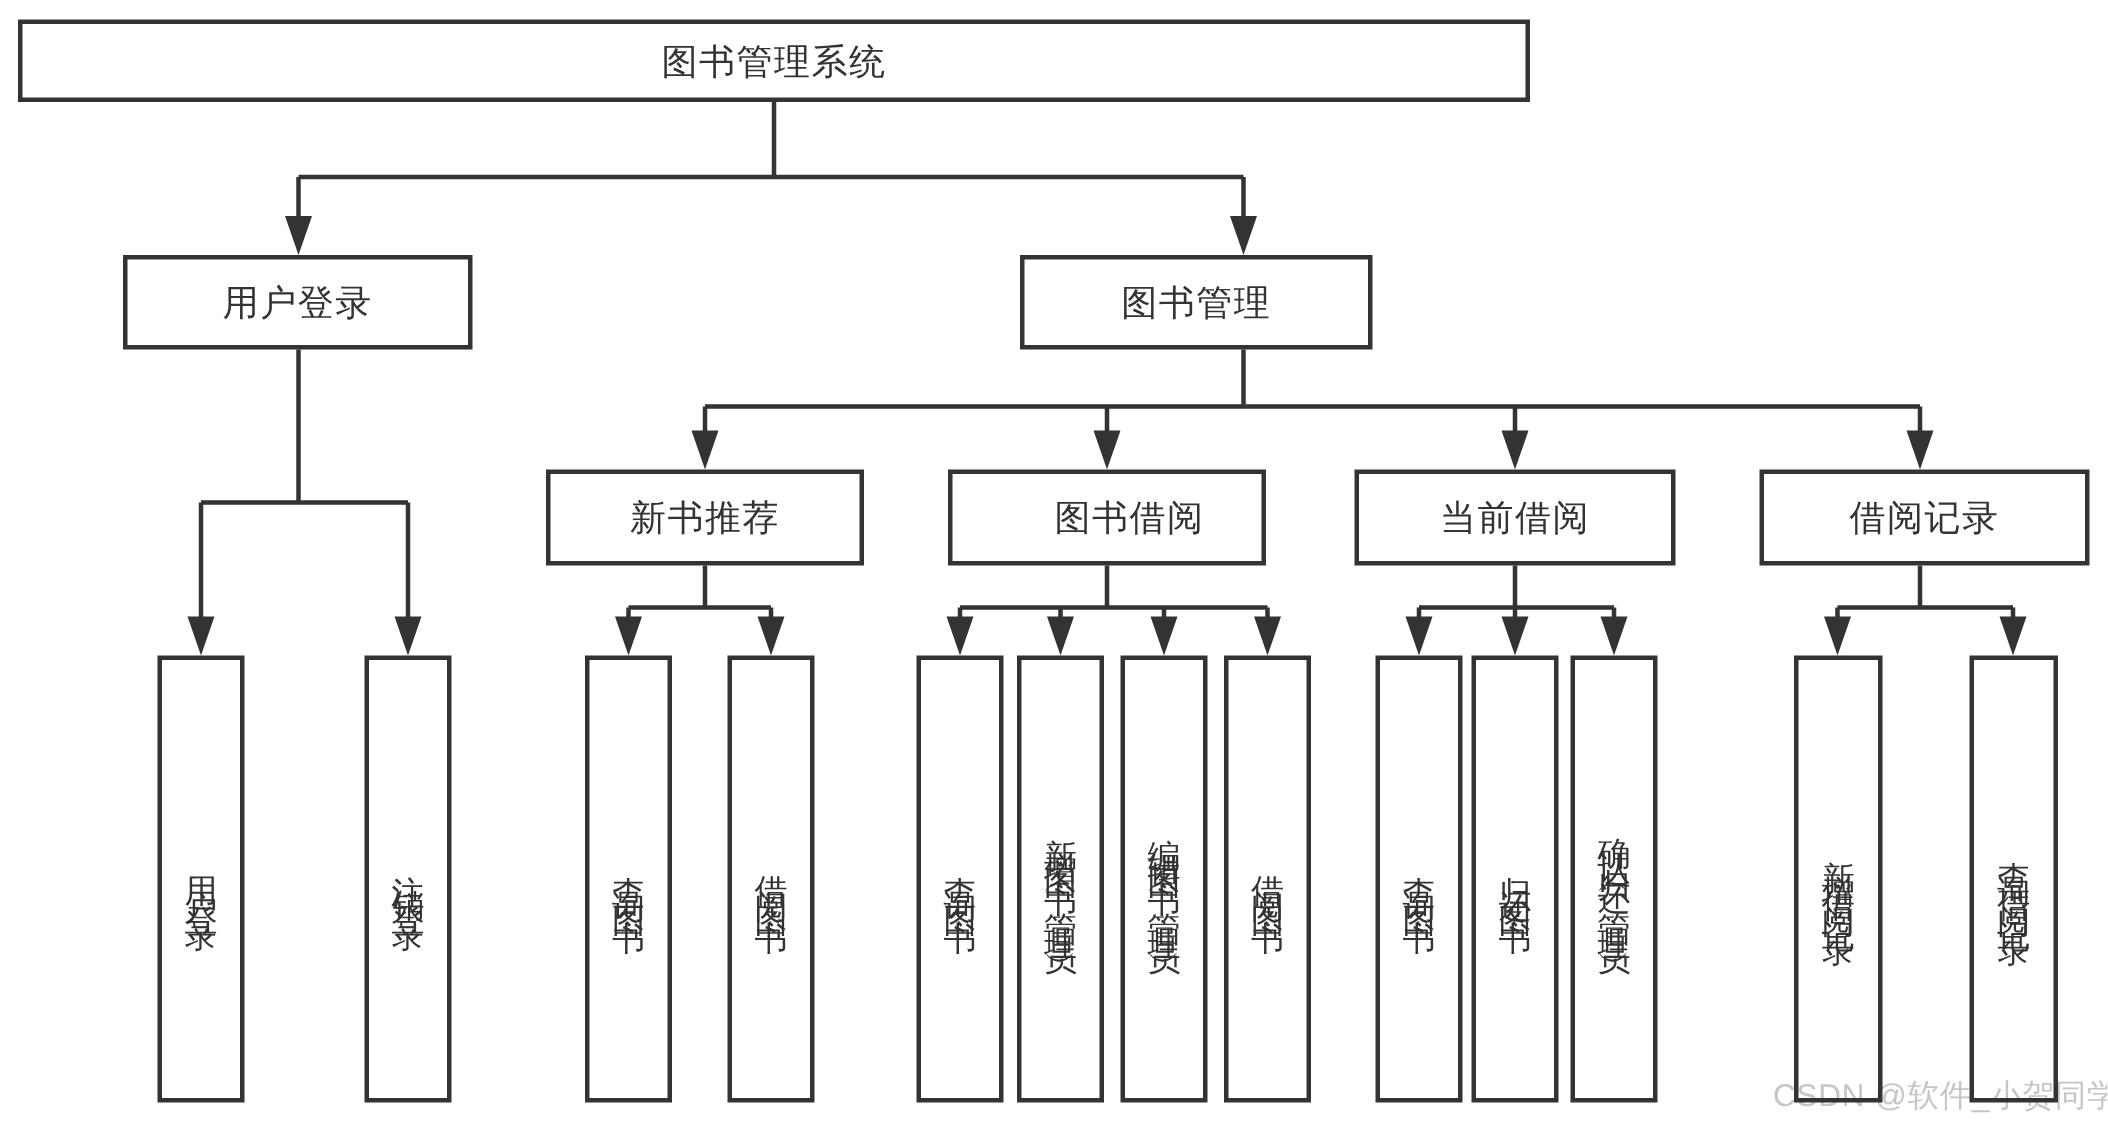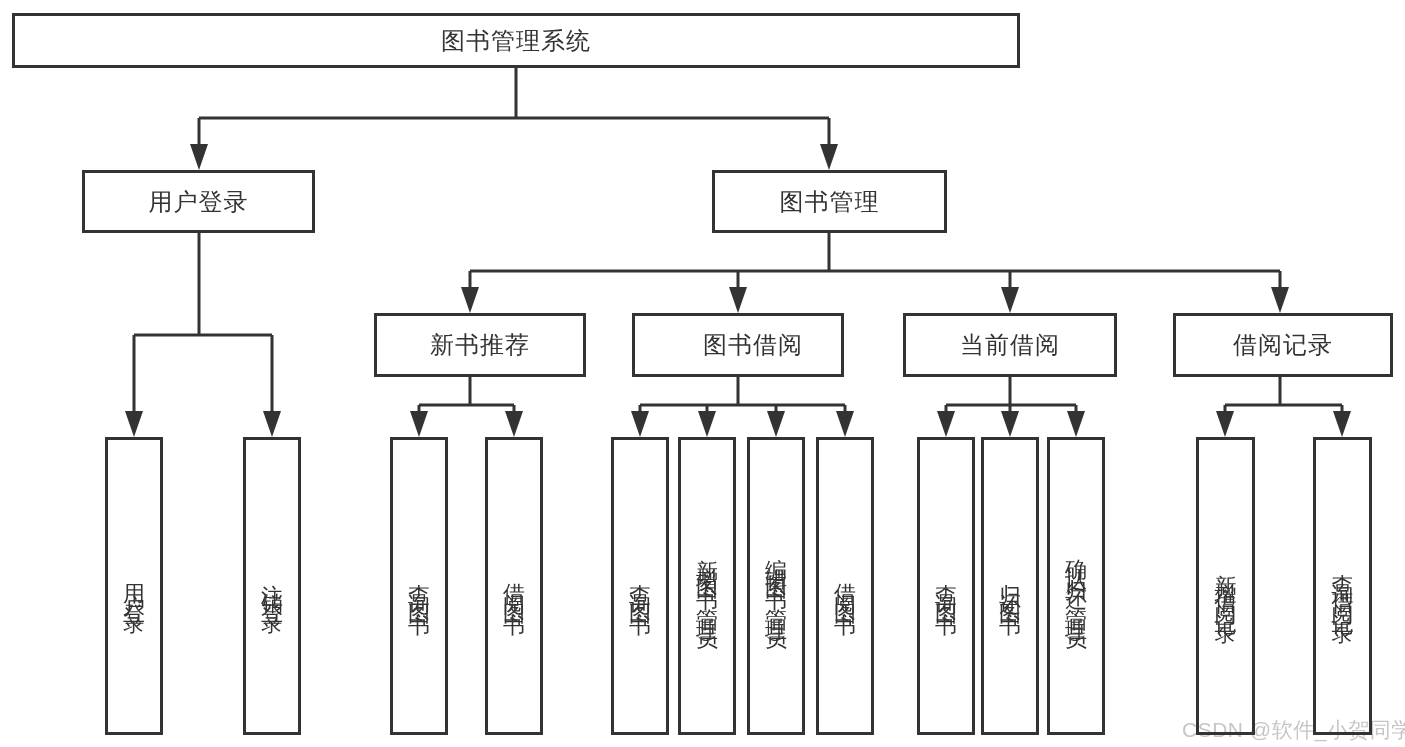--- a/index.html
+++ b/index.html
@@ -103,23 +103,23 @@
       <polygon points="1216,411 1234,411 1225,437"></polygon>
       <polygon points="1333,411 1351,411 1342,437"></polygon>
     </g>
   </svg>
 
   <div class="watermark" style="left:1182px; top:716px;">CSDN @软件_小贺同学</div>
 
   <div class="node" style="left:12px; top:13px; width:1008px; height:55px;">图书管理系统</div>
 
   <div class="node" style="left:82px; top:170px; width:233px; height:63px;">用户登录</div>
-  <div class="node" style="left:712px; top:170px; width:235px; height:63px;">图书管理</div>
+  <div class="node" style="left:680px; top:170px; width:235px; height:63px;">图书管理</div>
 
-  <div class="node" style="left:364px; top:313px; width:212px; height:64px;margin-left:10px;">新书推荐</div>
+  <div class="node" style="left:364px; top:313px; width:212px; height:64px;">新书推荐</div>
   <div class="node" style="left:632px; top:313px; width:212px; height:64px;padding-left:30px;">图书借阅</div>
   <div class="node" style="left:903px; top:313px; width:214px; height:64px;">当前借阅</div>
   <div class="node" style="left:1173px; top:313px; width:220px; height:64px;">借阅记录</div>
 
   <div class="node leaf" style="left:105px; top:437px; width:58px; height:298px;">用户登录</div>
   <div class="node leaf" style="left:243px; top:437px; width:58px; height:298px;">注销登录</div>
 
   <div class="node leaf" style="left:390px; top:437px; width:58px; height:298px;">查询图书</div>
   <div class="node leaf" style="left:485px; top:437px; width:58px; height:298px;">借阅图书</div>
 

